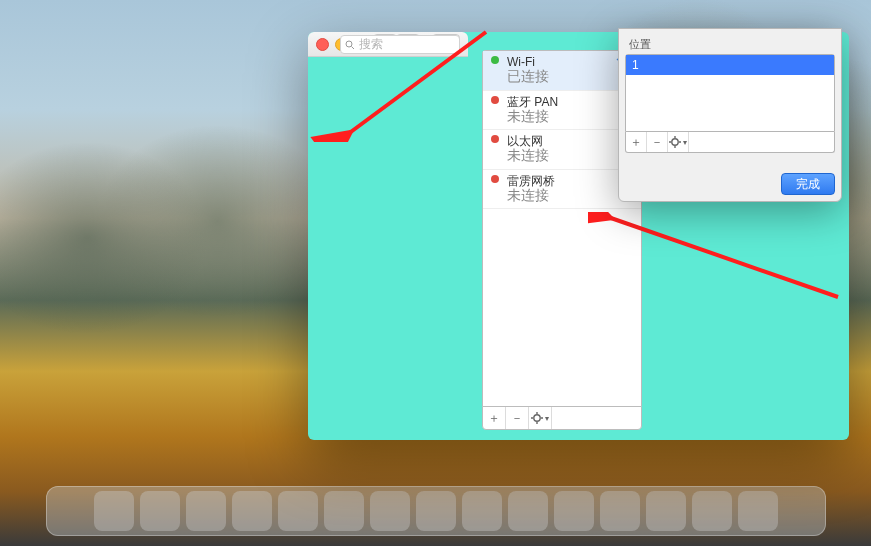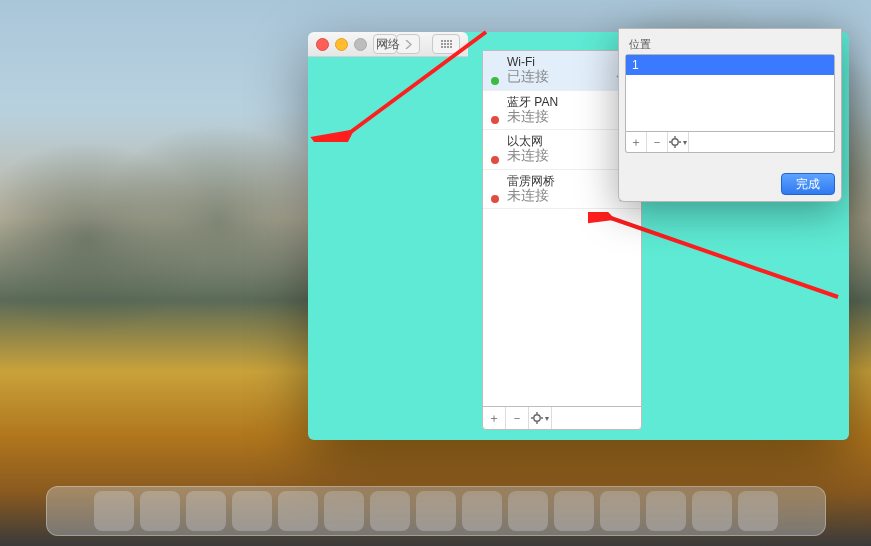--- a/index.html
+++ b/index.html
@@ -121,21 +121,21 @@
     display:flex; flex-direction:column;
   }
   .svc-list {
     flex:1;
     background:#fff;
     border:1px solid #bcbcbc;
     border-bottom:none;
     border-radius:4px 4px 0 0;
   }
   .svc {
-    display:flex; align-items:flex-end;
+    display:flex; align-items:flex-start;
     gap:8px; padding:5px 8px;
     border-bottom:1px solid #eee;
   }
   .svc.selected{background:#e3eefb;}
   .status-dot{width:8px;height:8px;border-radius:50%;}
   .green-dot{background:#3cbb43;}
   .red-dot{background:#e14b40;}
   .svc-text{display:flex;flex-direction:column;line-height:1.1;}
   .svc-text .sub{font-size:14px;color:#888;}
   .svc-icon{width:18px;display:flex;justify-content:center;}
@@ -276,20 +276,27 @@
           <span></span>
           <span></span>
           <span></span>
           <span></span>
           <span></span>
           <span></span>
           <span></span>
         </div>
     </div>
     <div class="title">网络</div>
+    <div class="search">
+      <svg width="10" height="10" viewBox="0 0 10 10">
+          <circle cx="4" cy="4" r="3" stroke="currentColor" fill="none"></circle>
+          <line x1="6.5" y1="6.5" x2="9" y2="9" stroke="currentColor"></line>
+        </svg>
+      <span>搜索</span>
+    </div>
   </div>
 
   <div class="content">
     <div class="sidebar">
       <div class="svc-list">
 
         <div class="svc selected">
           <span class="status-dot green-dot"></span>
           <div class="svc-text">
             <span>Wi-Fi</span>

